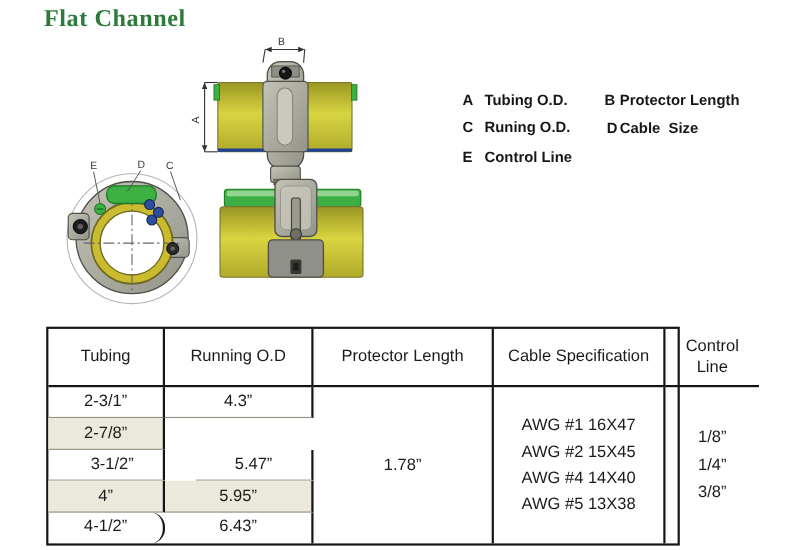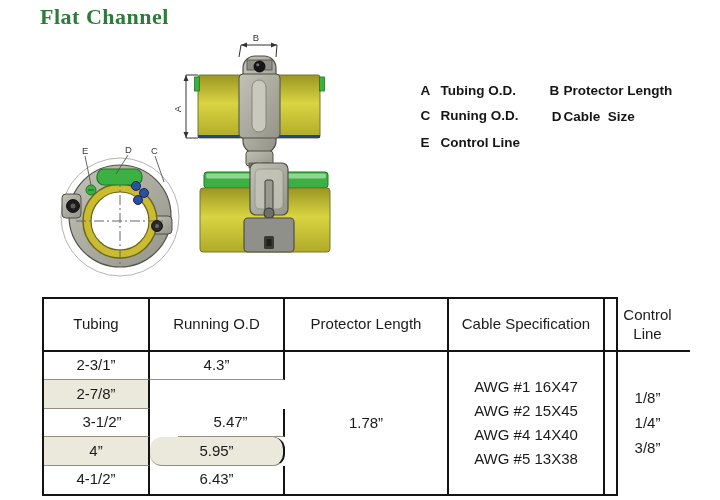--- a/index.html
+++ b/index.html
@@ -178,22 +178,22 @@
     <div class="cell hcell vline" style="grid-column:3;grid-row:1;">Protector Length</div>
     <div class="cell hcell vline" style="grid-column:4;grid-row:1;">Cable Specification</div>
     <div class="cell hcell" style="grid-column:5;grid-row:1;">Control Line</div>
 
     <div class="cell bcell vline" style="grid-column:1;grid-row:2;">2-3/1”</div>
     <div class="cell bcell vline" style="grid-column:2;grid-row:2;">4.3”</div>
     <div class="cell bcell vline shaded" style="grid-column:1;grid-row:3;">2-7/8”</div>
     <div class="cell bcell vline" style="grid-column:1;grid-row:4;padding-left:12px;">3-1/2”</div>
     <div class="cell bcell vline" style="grid-column:2;grid-row:4;margin-left:28px;">5.47”</div>
     <div class="cell bcell vline shaded" style="grid-column:1;grid-row:5;">4”</div>
-    <div class="cell bcell vline shaded" style="grid-column:2;grid-row:5;border-radius:12px;">5.95”</div>
-    <div class="cell vline" style="grid-column:1;grid-row:6;">4-1/2”</div>
+    <div class="cell bcell vline shaded" style="grid-column:2;grid-row:5;">5.95”</div>
+    <div class="cell vline" style="grid-column:1;grid-row:6;border-radius:13px;">4-1/2”</div>
     <div class="cell vline" style="grid-column:2;grid-row:6;">6.43”</div>
 
     <div class="cell vline m3">1.78”</div>
     <div class="cell vline m4 merged">
       <div class="spec-line">AWG #1 16X47</div>
       <div class="spec-line">AWG #2 15X45</div>
       <div class="spec-line">AWG #4 14X40</div>
       <div class="spec-line">AWG #5 13X38</div>
     </div>
     <div class="cell m5 merged">

